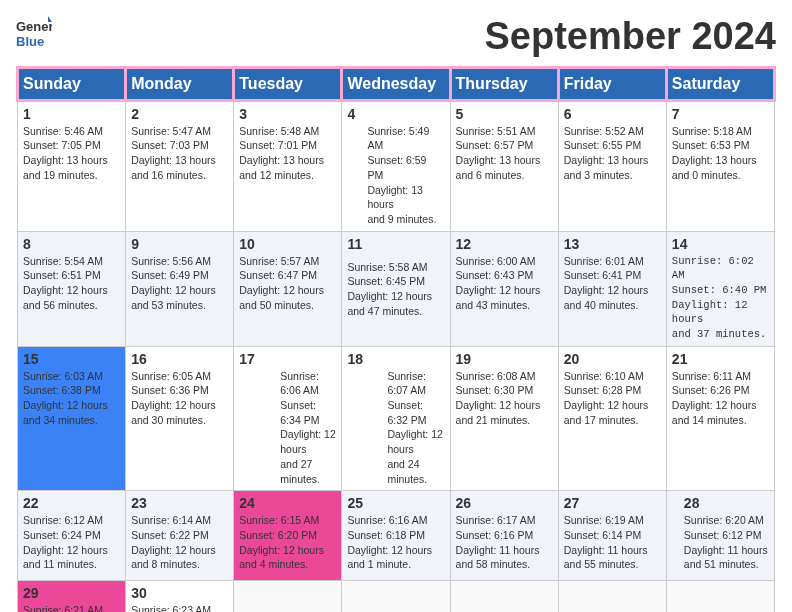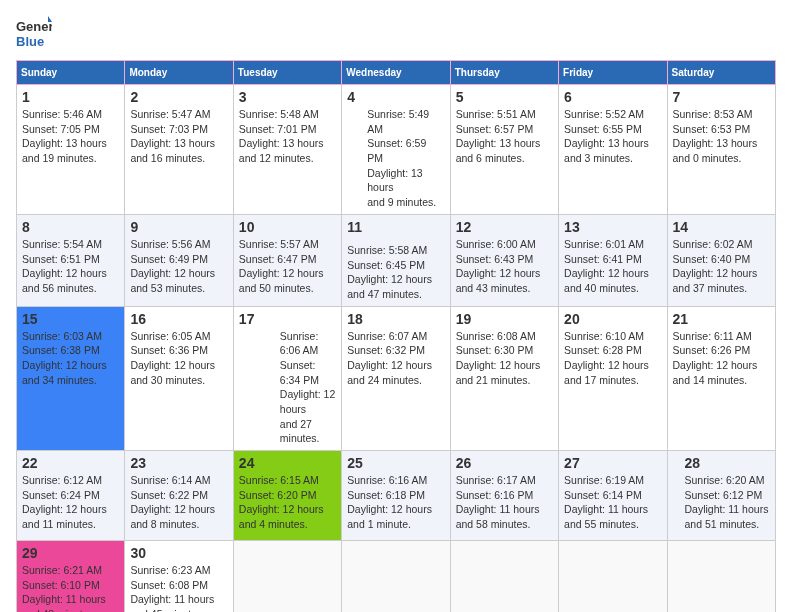--- a/index.html
+++ b/index.html
@@ -35,25 +35,25 @@
       color: #333;
     }
     .calendar {
       width: 100%;
       border-collapse: collapse;
       margin-top: 8px;
     }
     .calendar th {
       background: #2a6ab5;
       color: #fff;
-      font-size: 10px;
+      font-size: 16px;
       font-weight: bold;
       padding: 6px 4px;
       text-align: left;
-      border: 1px solid #f9a8d4;
+      border: 3px solid #f9a8d4;
     }
     .calendar td {
       border: 1px solid #ccc;
       vertical-align: top;
       padding: 4px 5px;
       font-size: 11px;
       color: #333;
       width: 14.28%;
       min-height: 80px;
       height: 90px;
@@ -82,20 +82,21 @@
   <div style="display:flex;align-items:center;gap:4px;">
     <svg width="36" height="36" viewBox="0 0 36 36" xmlns="http://www.w3.org/2000/svg">
       <rect x="0" y="0" width="36" height="36" fill="none"></rect>
       <text x="0" y="15" font-size="13" font-weight="bold" fill="#333" font-family="Arial">General</text>
       <text x="0" y="30" font-size="13" font-weight="bold" fill="#2a6ab5" font-family="Arial">Blue</text>
       <polygon points="32,0 36,6 32,6" fill="#2a6ab5"></polygon>
     </svg>
   </div>
 </div>
   <div class="title-block">
+    <div class="month-title">September 2024</div>
   </div>
 </div>
 
 <table class="calendar">
   <thead>
     <tr>
     <th>Sunday</th>
         <th>Monday</th>
         <th>Tuesday</th>
         <th>Wednesday</th>
@@ -143,21 +144,21 @@
         </td>
         <td style="background: rgb(255, 255, 255);">
           <span class="day-number">6</span>
           <div class="day-info" style="white-space: pre-line;">Sunrise: 5:52 AM
 Sunset: 6:55 PM
 Daylight: 13 hours
 and 3 minutes.</div>
         </td>
         <td style="background: rgb(255, 255, 255);">
           <span class="day-number">7</span>
-          <div class="day-info" style="white-space: pre-line;">Sunrise: 8:53 AM
+          <div class="day-info" style="white-space: pre-line;">Sunrise: 5:18 AM
 Sunset: 6:53 PM
 Daylight: 13 hours
 and 0 minutes.</div>
         </td>
       </tr>
       <tr>
         <td style="background: rgb(240, 244, 250);">
           <span class="day-number">8</span>
           <div class="day-info" style="white-space: pre-line;">Sunrise: 5:54 AM
 Sunset: 6:51 PM
@@ -194,21 +195,21 @@
         </td>
         <td style="background: rgb(240, 244, 250);">
           <span class="day-number">13</span>
           <div class="day-info" style="white-space: pre-line;">Sunrise: 6:01 AM
 Sunset: 6:41 PM
 Daylight: 12 hours
 and 40 minutes.</div>
         </td>
         <td style="background: rgb(240, 244, 250);">
           <span class="day-number">14</span>
-          <div class="day-info" style="white-space: pre-line;">Sunrise: 6:02 AM
+          <div class="day-info" style="white-space: pre-line; font-family: Liberation Mono, monospace;">Sunrise: 6:02 AM
 Sunset: 6:40 PM
 Daylight: 12 hours
 and 37 minutes.</div>
         </td>
       </tr>
       <tr>
         <td style="background: #3b82f6;">
           <span class="day-number">15</span>
           <div class="day-info" style="white-space: pre-line;">Sunrise: 6:03 AM
 Sunset: 6:38 PM
@@ -224,21 +225,21 @@
         </td>
         <td style="background: rgb(255, 255, 255);">
           <span class="day-number">17</span>
           <div class="day-info" style="white-space: pre-line; margin-left: 41px;">Sunrise: 6:06 AM
 Sunset: 6:34 PM
 Daylight: 12 hours
 and 27 minutes.</div>
         </td>
         <td style="background: rgb(255, 255, 255);">
           <span class="day-number">18</span>
-          <div class="day-info" style="white-space: pre-line;">Sunrise: 6:07 AM
+          <div class="day-info" style="white-space: pre-line; margin-left: 40px;">Sunrise: 6:07 AM
 Sunset: 6:32 PM
 Daylight: 12 hours
 and 24 minutes.</div>
         </td>
         <td style="background: rgb(255, 255, 255);">
           <span class="day-number">19</span>
           <div class="day-info" style="white-space: pre-line;">Sunrise: 6:08 AM
 Sunset: 6:30 PM
 Daylight: 12 hours
 and 21 minutes.</div>
@@ -266,21 +267,21 @@
 Daylight: 12 hours
 and 11 minutes.</div>
         </td>
         <td style="background: rgb(240, 244, 250);">
           <span class="day-number">23</span>
           <div class="day-info" style="white-space: pre-line;">Sunrise: 6:14 AM
 Sunset: 6:22 PM
 Daylight: 12 hours
 and 8 minutes.</div>
         </td>
-        <td style="background: #84cc16;">
+        <td style="background: #ec4899;">
           <span class="day-number">24</span>
           <div class="day-info" style="white-space: pre-line;">Sunrise: 6:15 AM
 Sunset: 6:20 PM
 Daylight: 12 hours
 and 4 minutes.</div>
         </td>
         <td style="background: rgb(240, 244, 250);">
           <span class="day-number">25</span>
           <div class="day-info" style="white-space: pre-line;">Sunrise: 6:16 AM
 Sunset: 6:18 PM

